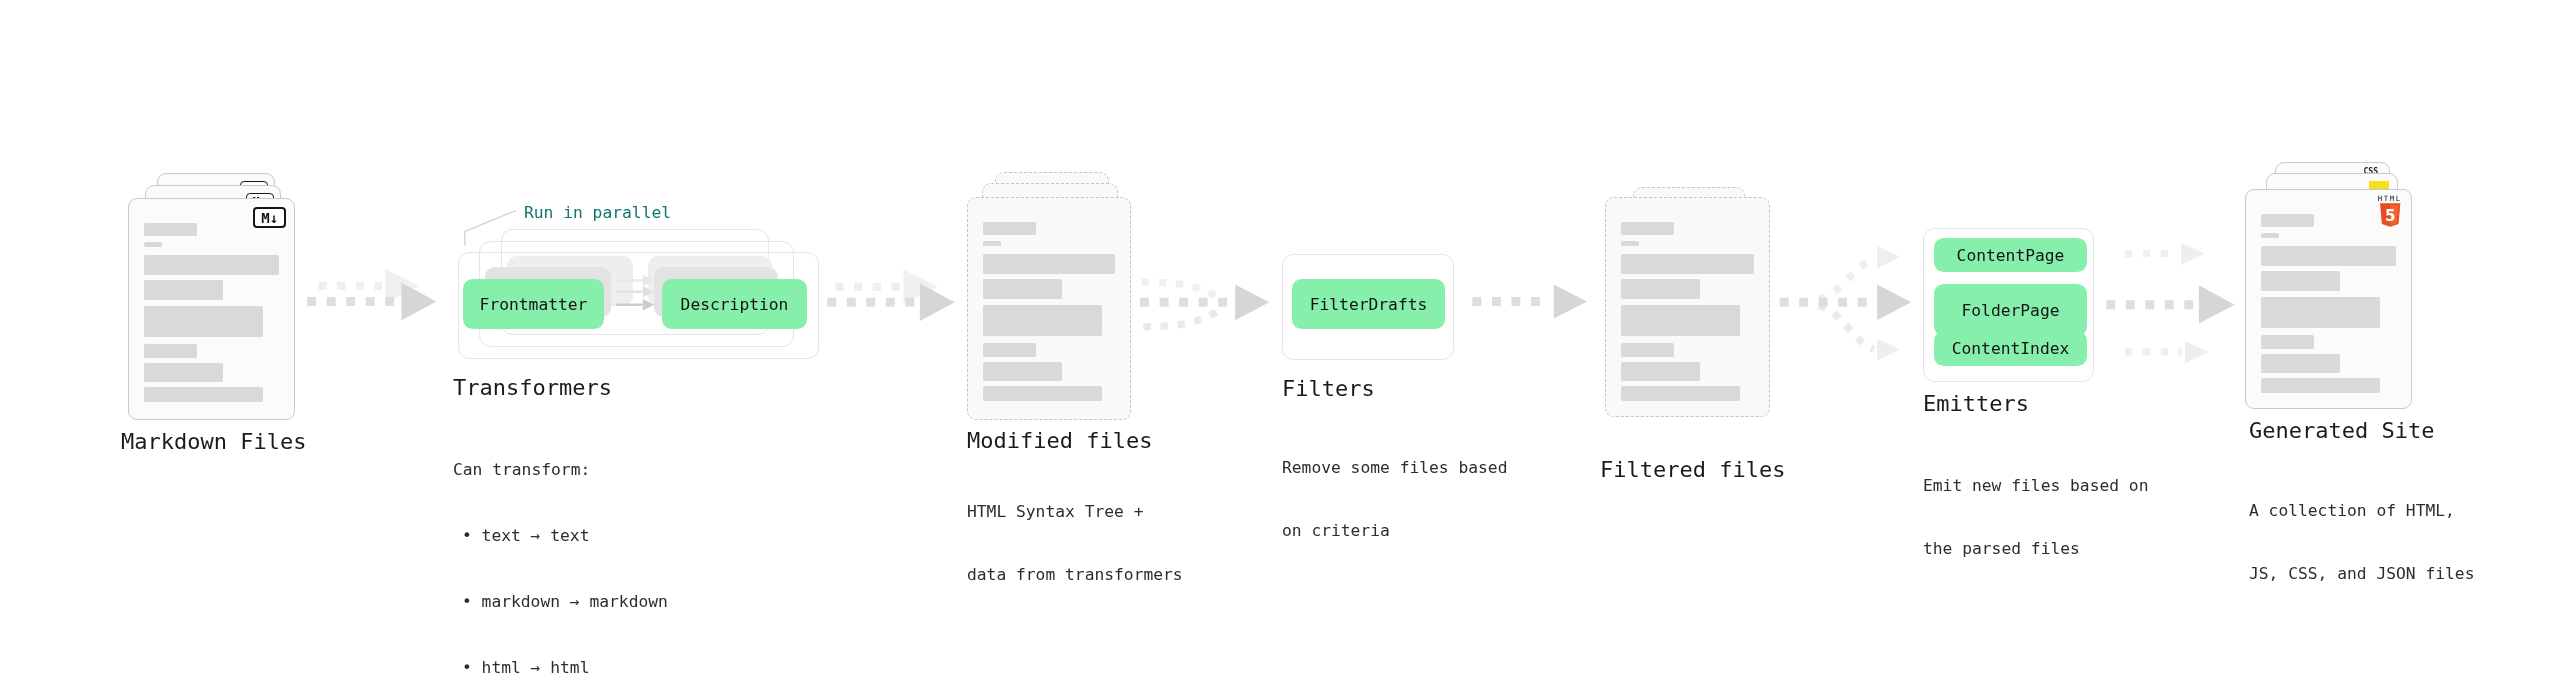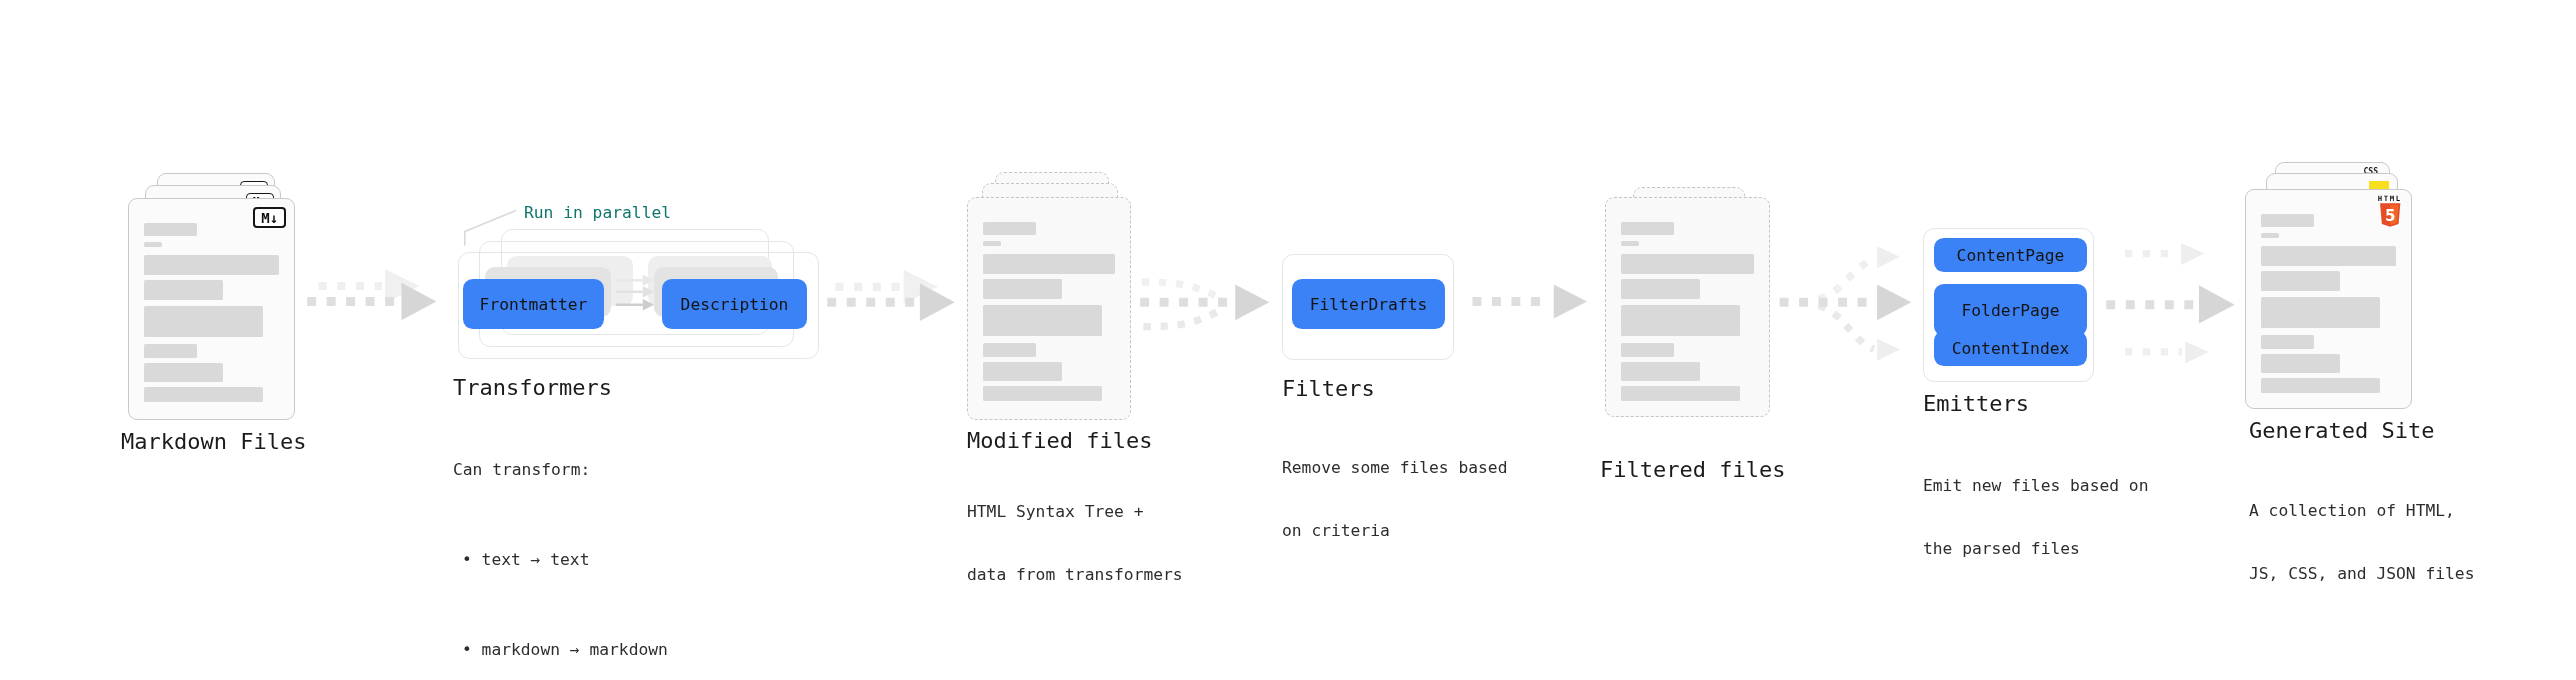--- a/index.html
+++ b/index.html
@@ -22,33 +22,33 @@
   .b8{width:119px;height:15.4px;}
   
   .md-badge{position:absolute;right:8.1px;top:8.1px;width:32.5px;height:21px;border:2.4px solid #161616;
     border-radius:4.1px;background:#fff;color:#111;font-weight:bold;font-size:14px;
     display:flex;align-items:center;justify-content:center;box-sizing:border-box;}
   .md-badge.sm{right:6.5px;top:6.5px;width:28px;height:18px;font-size:11.4px;border-width:1.6px;}
   .css-badge{position:absolute;right:7.3px;top:4.1px;width:22px;text-align:center;font-size:8.1px;
     font-weight:bold;color:#222;border-bottom:3.3px solid #2965f1;padding-bottom:0.8px;line-height:8.1px;}
   .js-badge{position:absolute;right:8.1px;top:7.3px;width:20.3px;height:23px;background:#f7df1e;}
   .html5-badge{position:absolute;right:5.7px;top:4.1px;width:31px;text-align:center;}
-  .html5-badge .ht{font-size:7.3px;font-weight:bold;letter-spacing:1.6px;color:#111;line-height:9px;}
+  .html5-badge .ht{font-size:7.3px;font-weight:normal;letter-spacing:1.6px;color:#111;line-height:9px;}
   
   .obox{position:absolute;border:1.6px solid #e5e5e5;border-radius:11.4px;box-sizing:border-box;background:transparent;}
-  .btn{position:absolute;background:#3b82f6;border-radius:9.8px;display:flex;align-items:center;
+  .btn{position:absolute;background:#86efac;border-radius:9.8px;display:flex;align-items:center;
     justify-content:center;font-size:16.3px;color:#141414;box-sizing:border-box;}
   .ghost{position:absolute;border-radius:9.8px;}
   .g1{background:#e3e3e3;}
   .g2{background:#eeeeee;}
   
   .stage-label{position:absolute;font-size:22px;line-height:24.4px;color:#1b1b1b;white-space:pre;}
   .stage-sub{position:absolute;font-size:16.3px;line-height:21px;color:#2d2d2d;white-space:pre;}
   .stage-sub.bullets{line-height:22px;}
-  .stage-sub .indent{padding-left:9px;margin-top:24px;}
+  .stage-sub .indent{padding-left:9px;}
   .annotation{position:absolute;left:524px;top:203px;font-size:16.3px;color:#0f766e;white-space:pre;}
   
   .arrows{position:absolute;left:0;top:0;pointer-events:none;}
   .dash-main{stroke:#dedede;stroke-width:11;fill:none;stroke-dasharray:11 13;}
   .dash-ghost{stroke:#efefef;stroke-width:10;fill:none;stroke-dasharray:10 13;}
   .dash-curve-top{stroke:#f0f0f0;stroke-width:9;fill:none;stroke-dasharray:9 12;}
   .dash-curve-bot{stroke:#e9e9e9;stroke-width:9;fill:none;stroke-dasharray:9 12;}
   .dash-faint{stroke:#efefef;stroke-width:9;fill:none;stroke-dasharray:9 13;}
   .head-main{fill:#d6d6d6;}
   .head-ghost{fill:#f0f0f0;}

